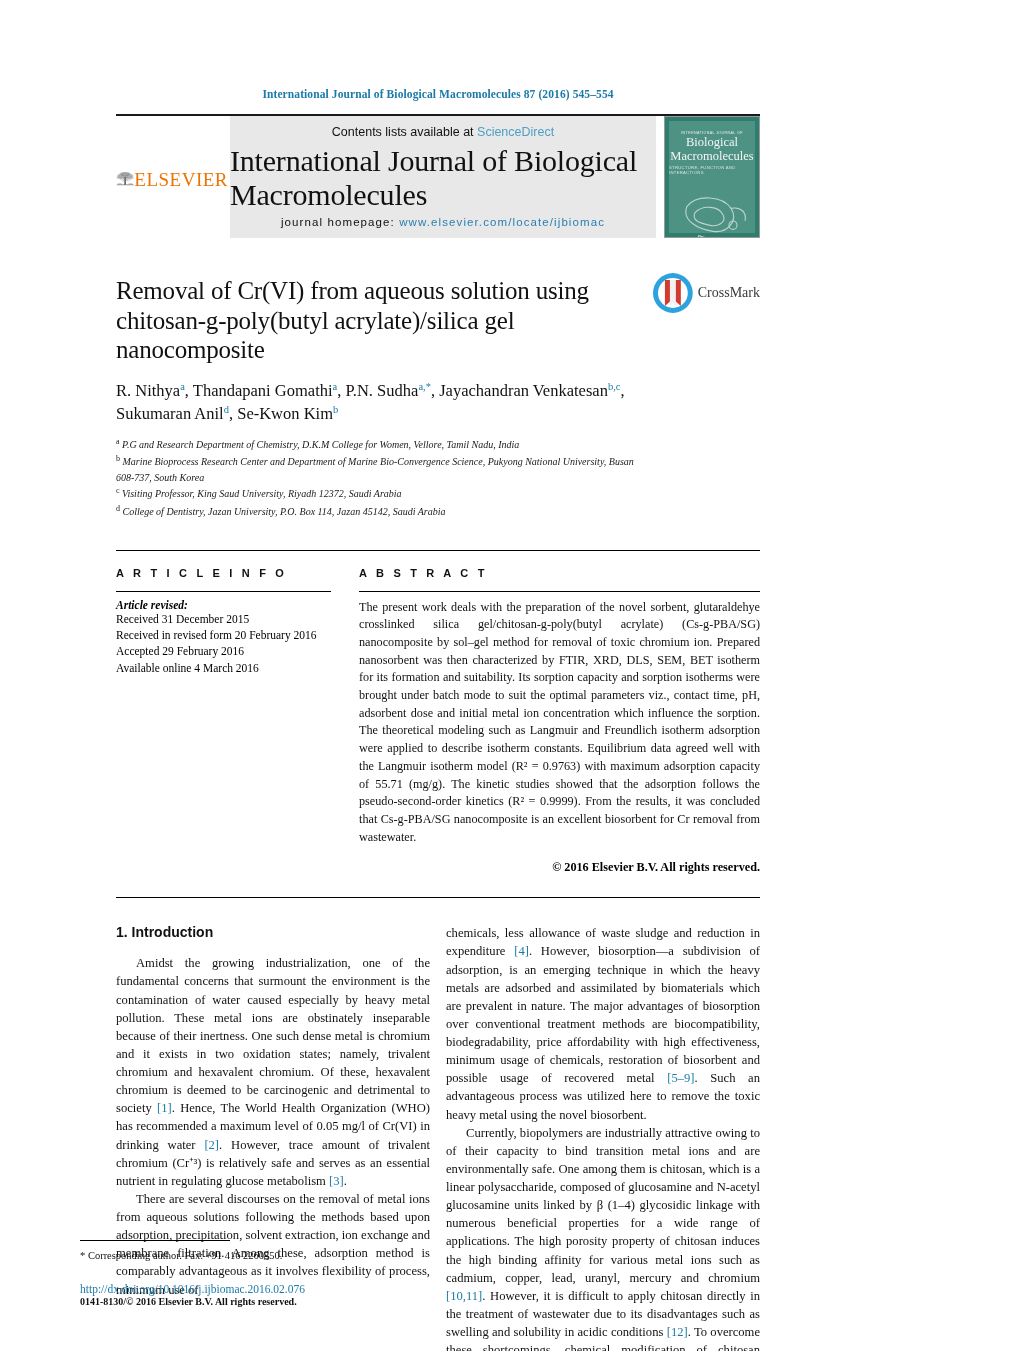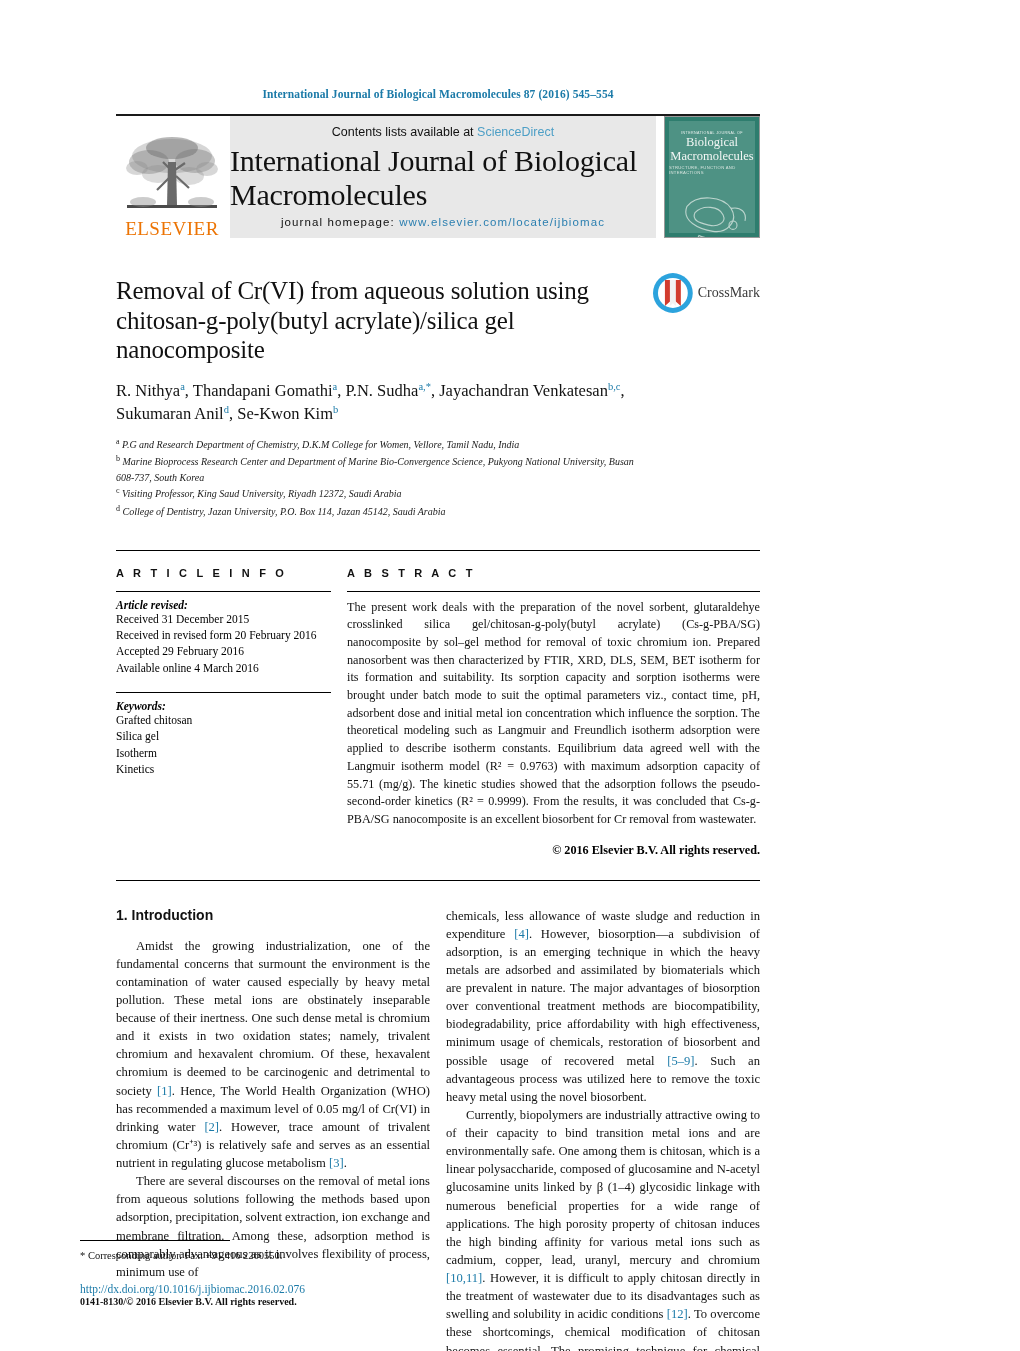--- a/index.html
+++ b/index.html
@@ -40,21 +40,21 @@
     border-top: 2px solid #1a1a1a;
     padding-top: 0;
     display: flex;
     align-items: stretch;
     height: 122px;
   }
   .elsevier-logo {
     width: 112px;
     flex: 0 0 112px;
     display: flex;
-    flex-direction: column;
+    flex-direction: row;
     align-items: center;
     justify-content: flex-end;
     padding-top: 4px;
   }
   .tree-svg { display:block; }
   .elsevier-word {
     color: #ec7404;
     font-family: "Liberation Serif", serif;
     font-size: 19px;
     letter-spacing: .5px;
@@ -185,21 +185,21 @@
     font-size: 10px;
     line-height: 1.48;
     color: #1a1a1a;
   }
   .affiliations sup { font-style: normal; font-size: 8px; }
 
   
   .info-abstract {
     margin-top: 30px;
     display: flex;
-    gap: 16px;
+    gap: 28px;
     border-top: 1px solid #000;
     padding-top: 16px;
   }
   .col-info { width: 215px; flex: 0 0 215px; }
   .col-abs  { flex: 1 1 auto; }
   .sec-head {
     font-family: "Liberation Sans", sans-serif;
     font-size: 11px;
     font-weight: bold;
     letter-spacing: 3.2px;
@@ -390,28 +390,20 @@
 
     <div class="col-info">
       <div class="sec-head">A R T I C L E    I N F O</div>
       <div class="hrule"></div>
       <div class="hist-title">Article revised:</div>
       <div class="hist-line">Received 31 December 2015</div>
       <div class="hist-line">Received in revised form 20 February 2016</div>
       <div class="hist-line">Accepted 29 February 2016</div>
       <div class="hist-line">Available online 4 March 2016</div>
 
-      <div class="kw-block">
-        <div class="hrule"></div>
-        <div class="kw-title">Keywords:</div>
-        <div class="kw-line">Grafted chitosan</div>
-        <div class="kw-line">Silica gel</div>
-        <div class="kw-line">Isotherm</div>
-        <div class="kw-line">Kinetics</div>
-      </div>
     </div>
 
     <div class="col-abs">
       <div class="sec-head">A B S T R A C T</div>
       <div class="hrule"></div>
       <div class="abstract-body">The present work deals with the preparation of the novel sorbent, glutaraldehye crosslinked silica gel/chitosan-g-poly(butyl acrylate) (Cs-g-PBA/SG) nanocomposite by sol–gel method for removal of toxic chromium ion. Prepared nanosorbent was then characterized by FTIR, XRD, DLS, SEM, BET isotherm for its formation and suitability. Its sorption capacity and sorption isotherms were brought under batch mode to suit the optimal parameters viz., contact time, pH, adsorbent dose and initial metal ion concentration which influence the sorption. The theoretical modeling such as Langmuir and Freundlich isotherm adsorption were applied to describe isotherm constants. Equilibrium data agreed well with the Langmuir isotherm model (R² = 0.9763) with maximum adsorption capacity of 55.71 (mg/g). The kinetic studies showed that the adsorption follows the pseudo-second-order kinetics (R² = 0.9999). From the results, it was concluded that Cs-g-PBA/SG nanocomposite is an excellent biosorbent for Cr removal from wastewater.</div>
       <div class="copyright">© 2016 Elsevier B.V. All rights reserved.</div>
     </div>
   </div>
 

